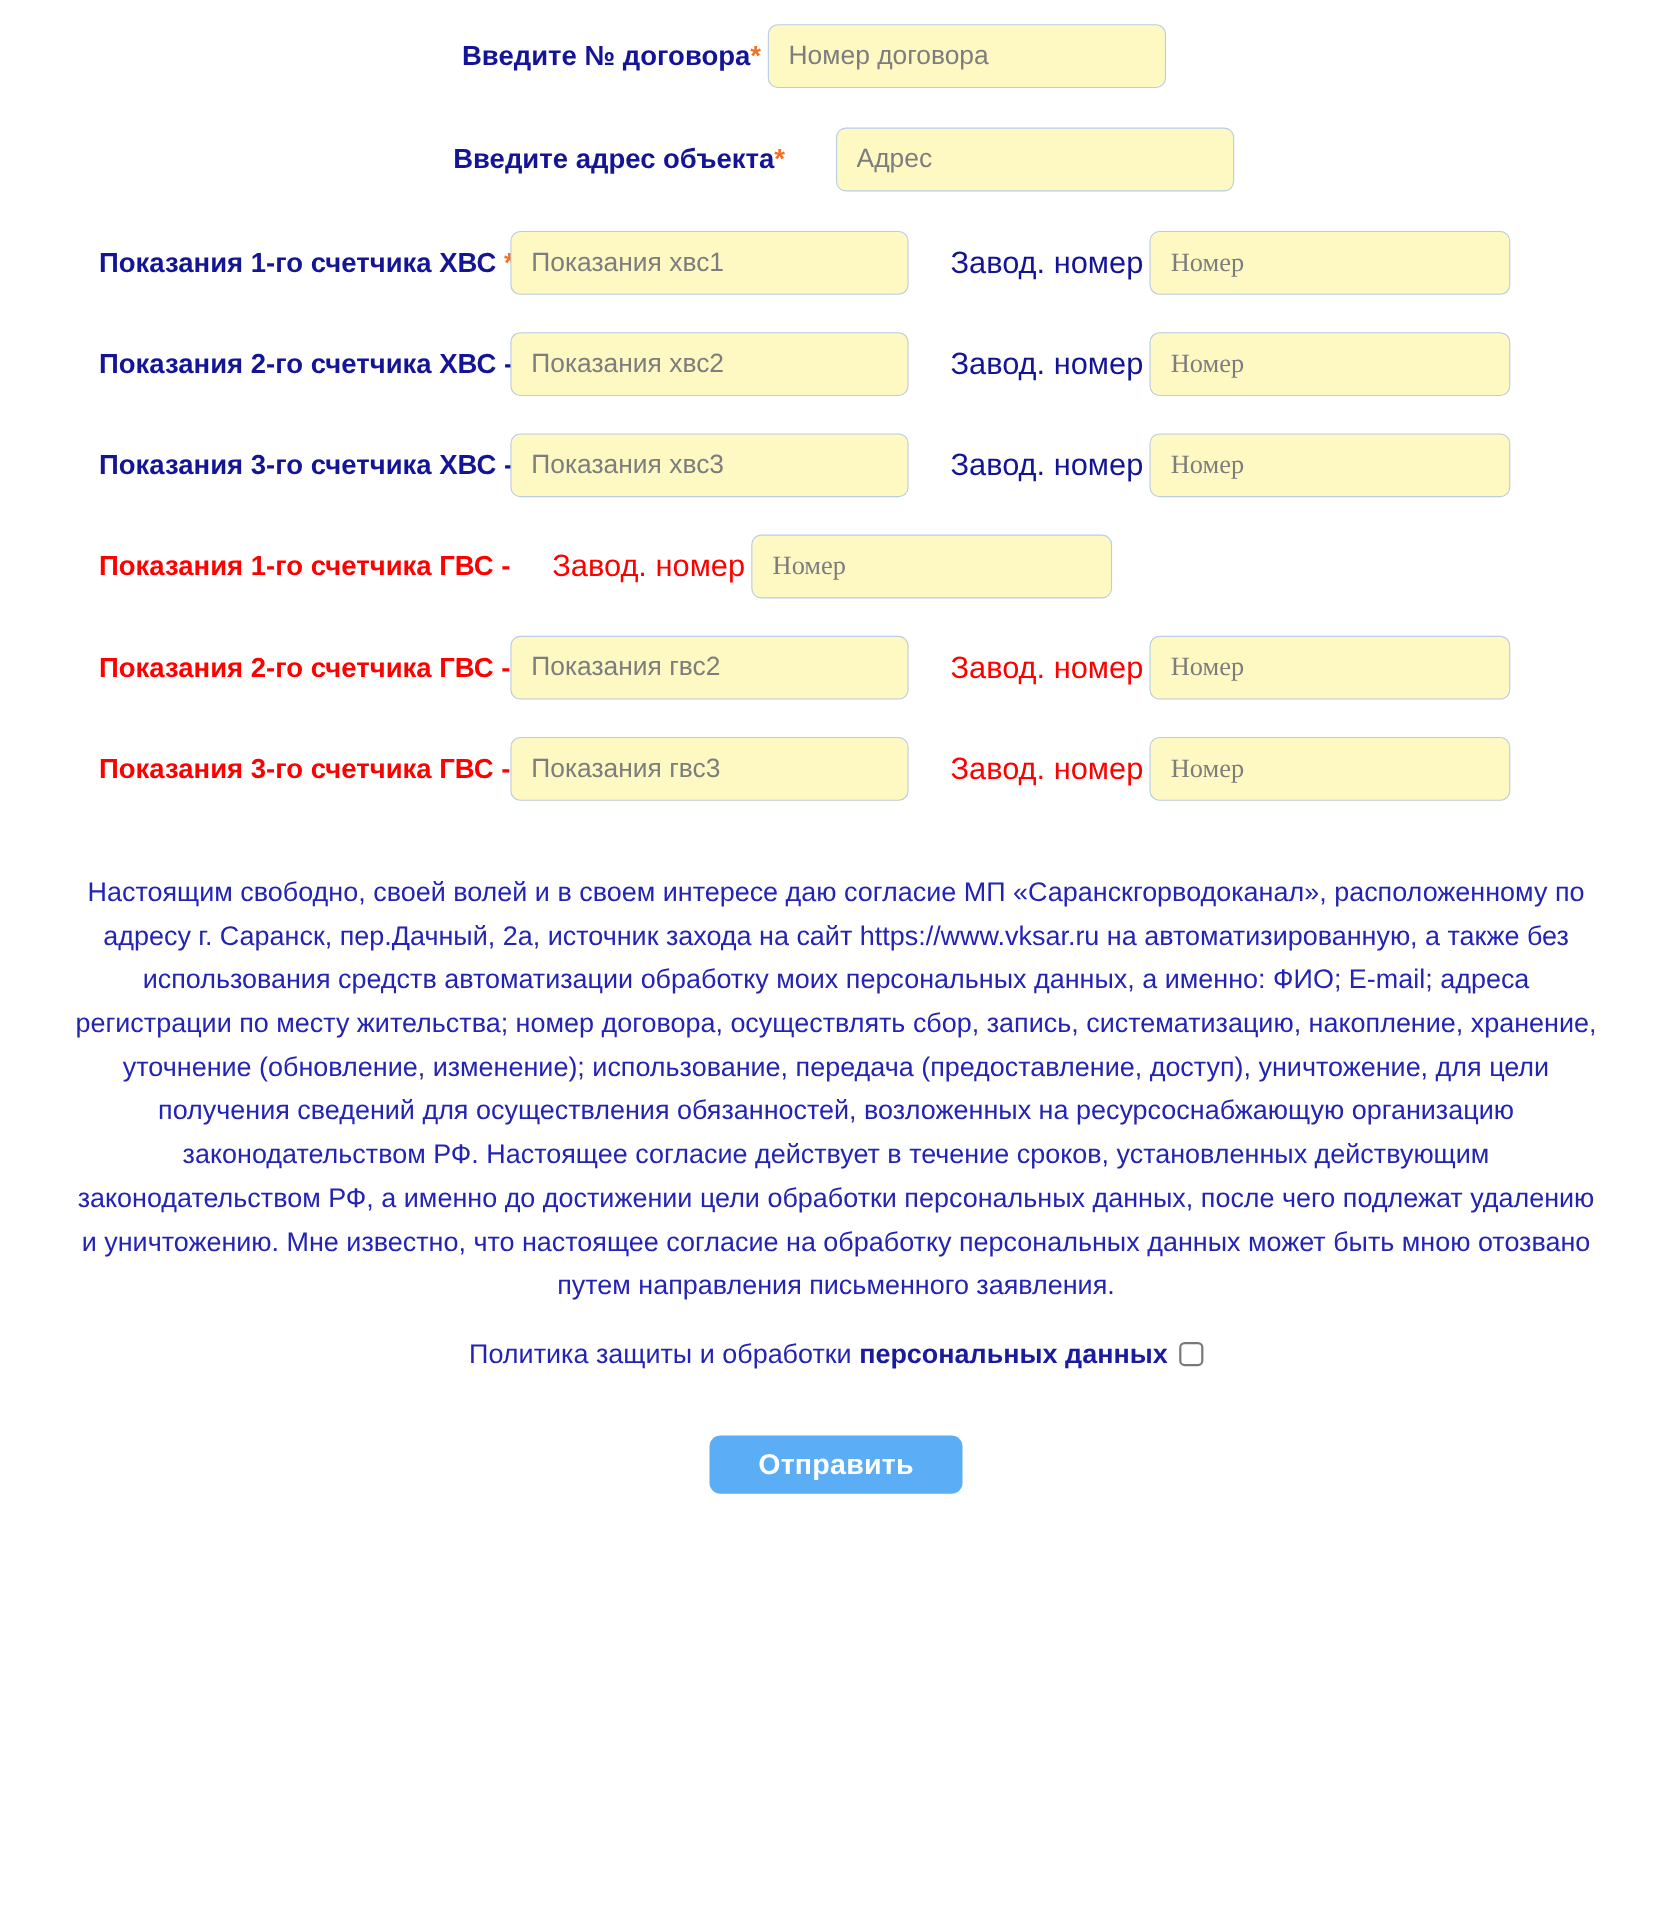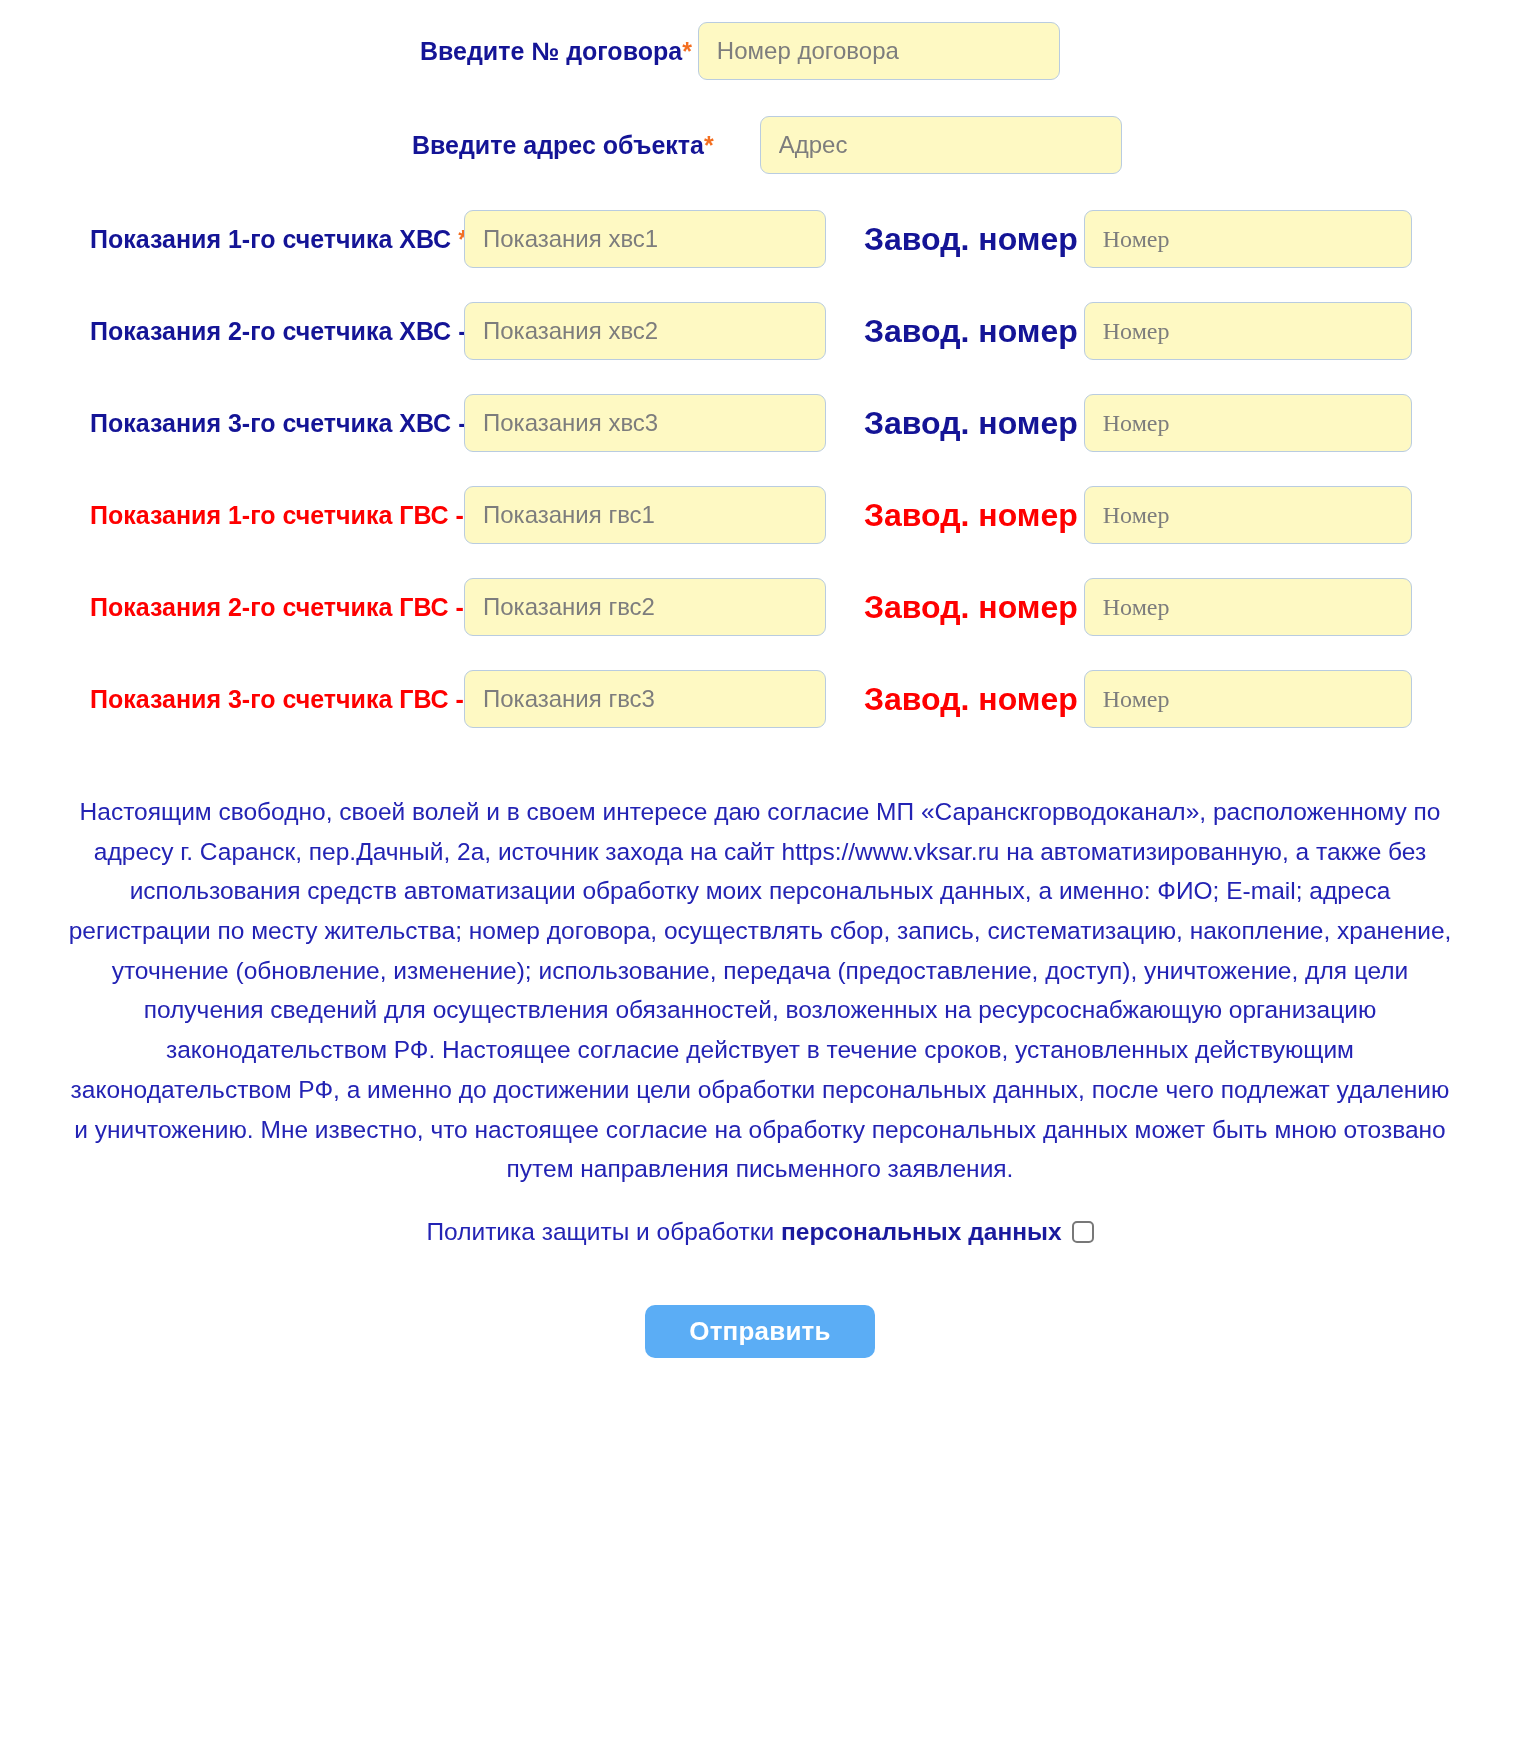--- a/index.html
+++ b/index.html
@@ -69,22 +69,22 @@
     text-align:right;
     font-size:25px;
     font-weight:bold;
     white-space:nowrap;
     line-height:1;
     padding-right:8px;
     box-sizing:border-box;
   }
   .meter-row .m-inp{width:362px;}
   .meter-row .f-lbl{
-    font-size:32px;
-    font-weight:bold;
+    font-size:28px;
+    font-weight:normal;
     white-space:nowrap;
     line-height:1;
     padding-left:38px;
     padding-right:6px;
   }
   .meter-row .f-inp{width:328px;font-family:Liberation Serif, serif;}
   .cold .m-lbl,.cold .f-lbl{color:#141496;}
   .hot  .m-lbl,.hot  .f-lbl{color:#fe0000;}
   .mark-star{color:#f36f21;}
   .mark-dash{}
@@ -171,21 +171,20 @@
 
   <div class="meter-row cold">
     <span class="m-lbl"><span>Показания 3-го счетчика ХВС</span> <span class="mark-dash">-</span></span>
     <input class="inp m-inp" type="text" placeholder="Показания хвс3" style="">
     <span class="f-lbl">Завод. номер</span>
     <input class="inp f-inp" type="text" placeholder="Номер" style="">
   </div>
 
   <div class="meter-row hot">
     <span class="m-lbl"><span>Показания 1-го счетчика ГВС</span> <span class="mark-dash">-</span></span>
-    <input class="inp m-inp" type="text" placeholder="Показания гвс1" style="">
     <span class="f-lbl">Завод. номер</span>
     <input class="inp f-inp" type="text" placeholder="Номер" style="">
   </div>
 
   <div class="meter-row hot">
     <span class="m-lbl"><span>Показания 2-го счетчика ГВС</span> <span class="mark-dash">-</span></span>
     <input class="inp m-inp" type="text" placeholder="Показания гвс2" style="">
     <span class="f-lbl">Завод. номер</span>
     <input class="inp f-inp" type="text" placeholder="Номер" style="">
   </div>

